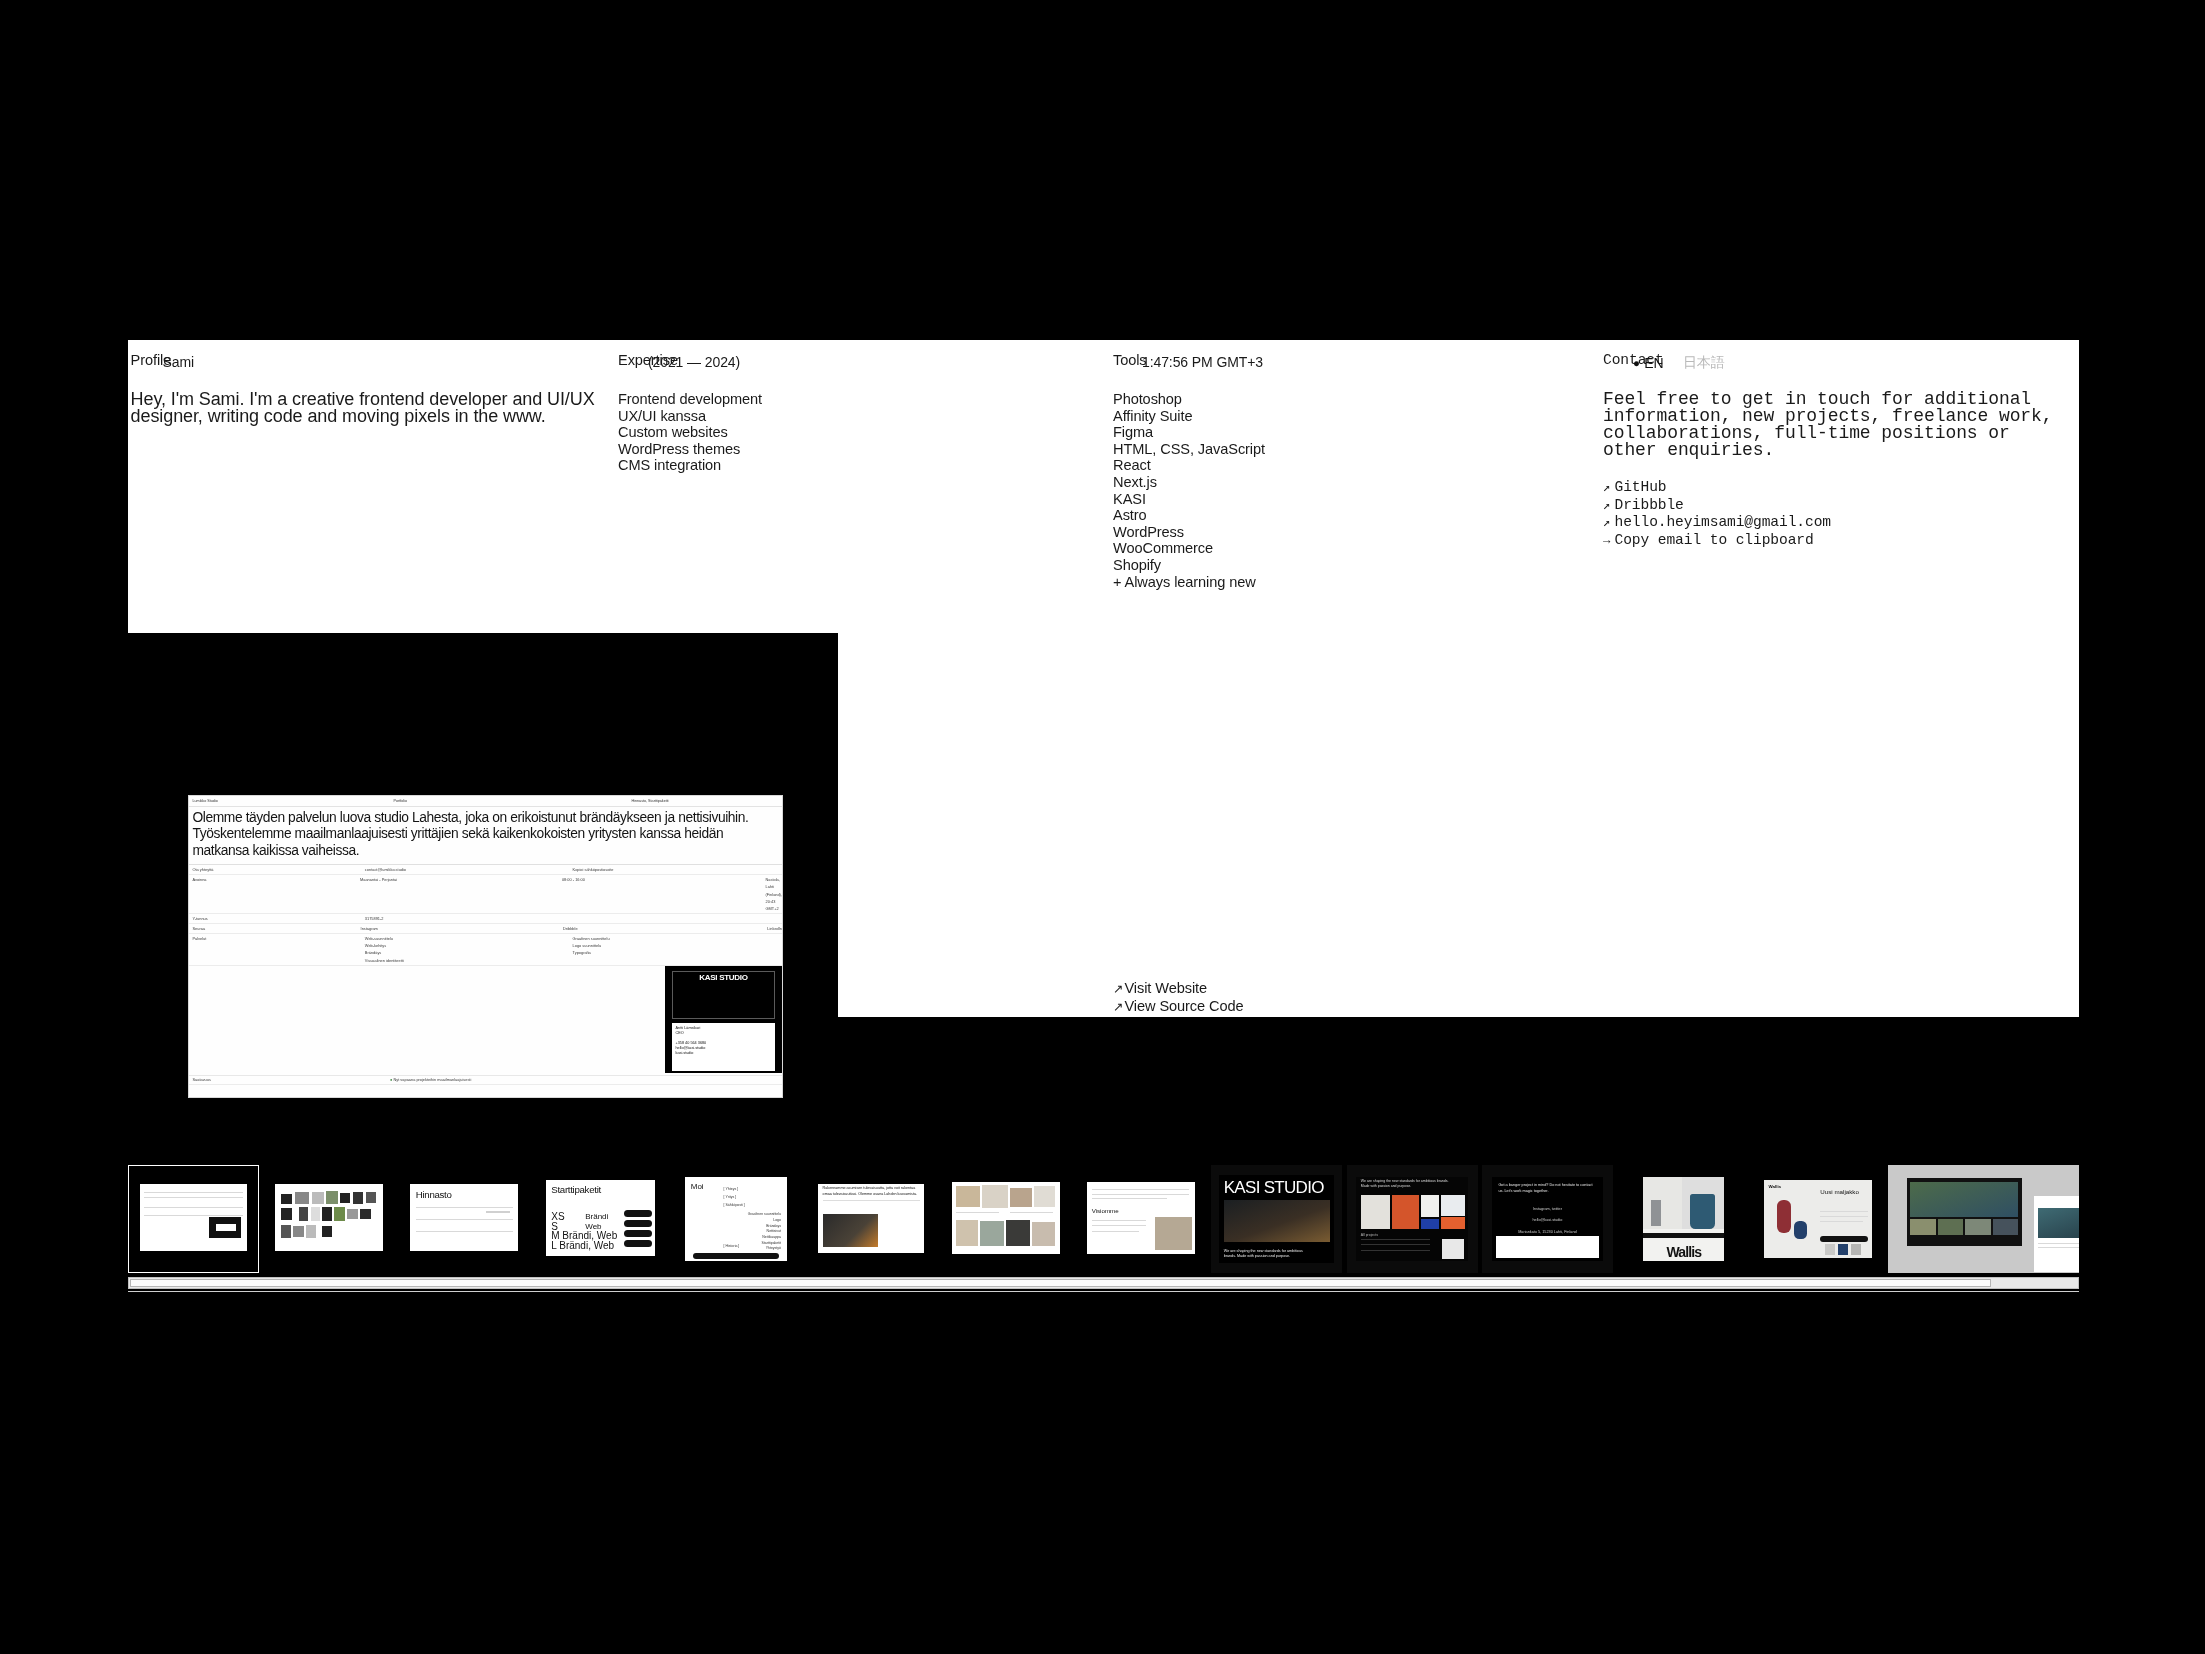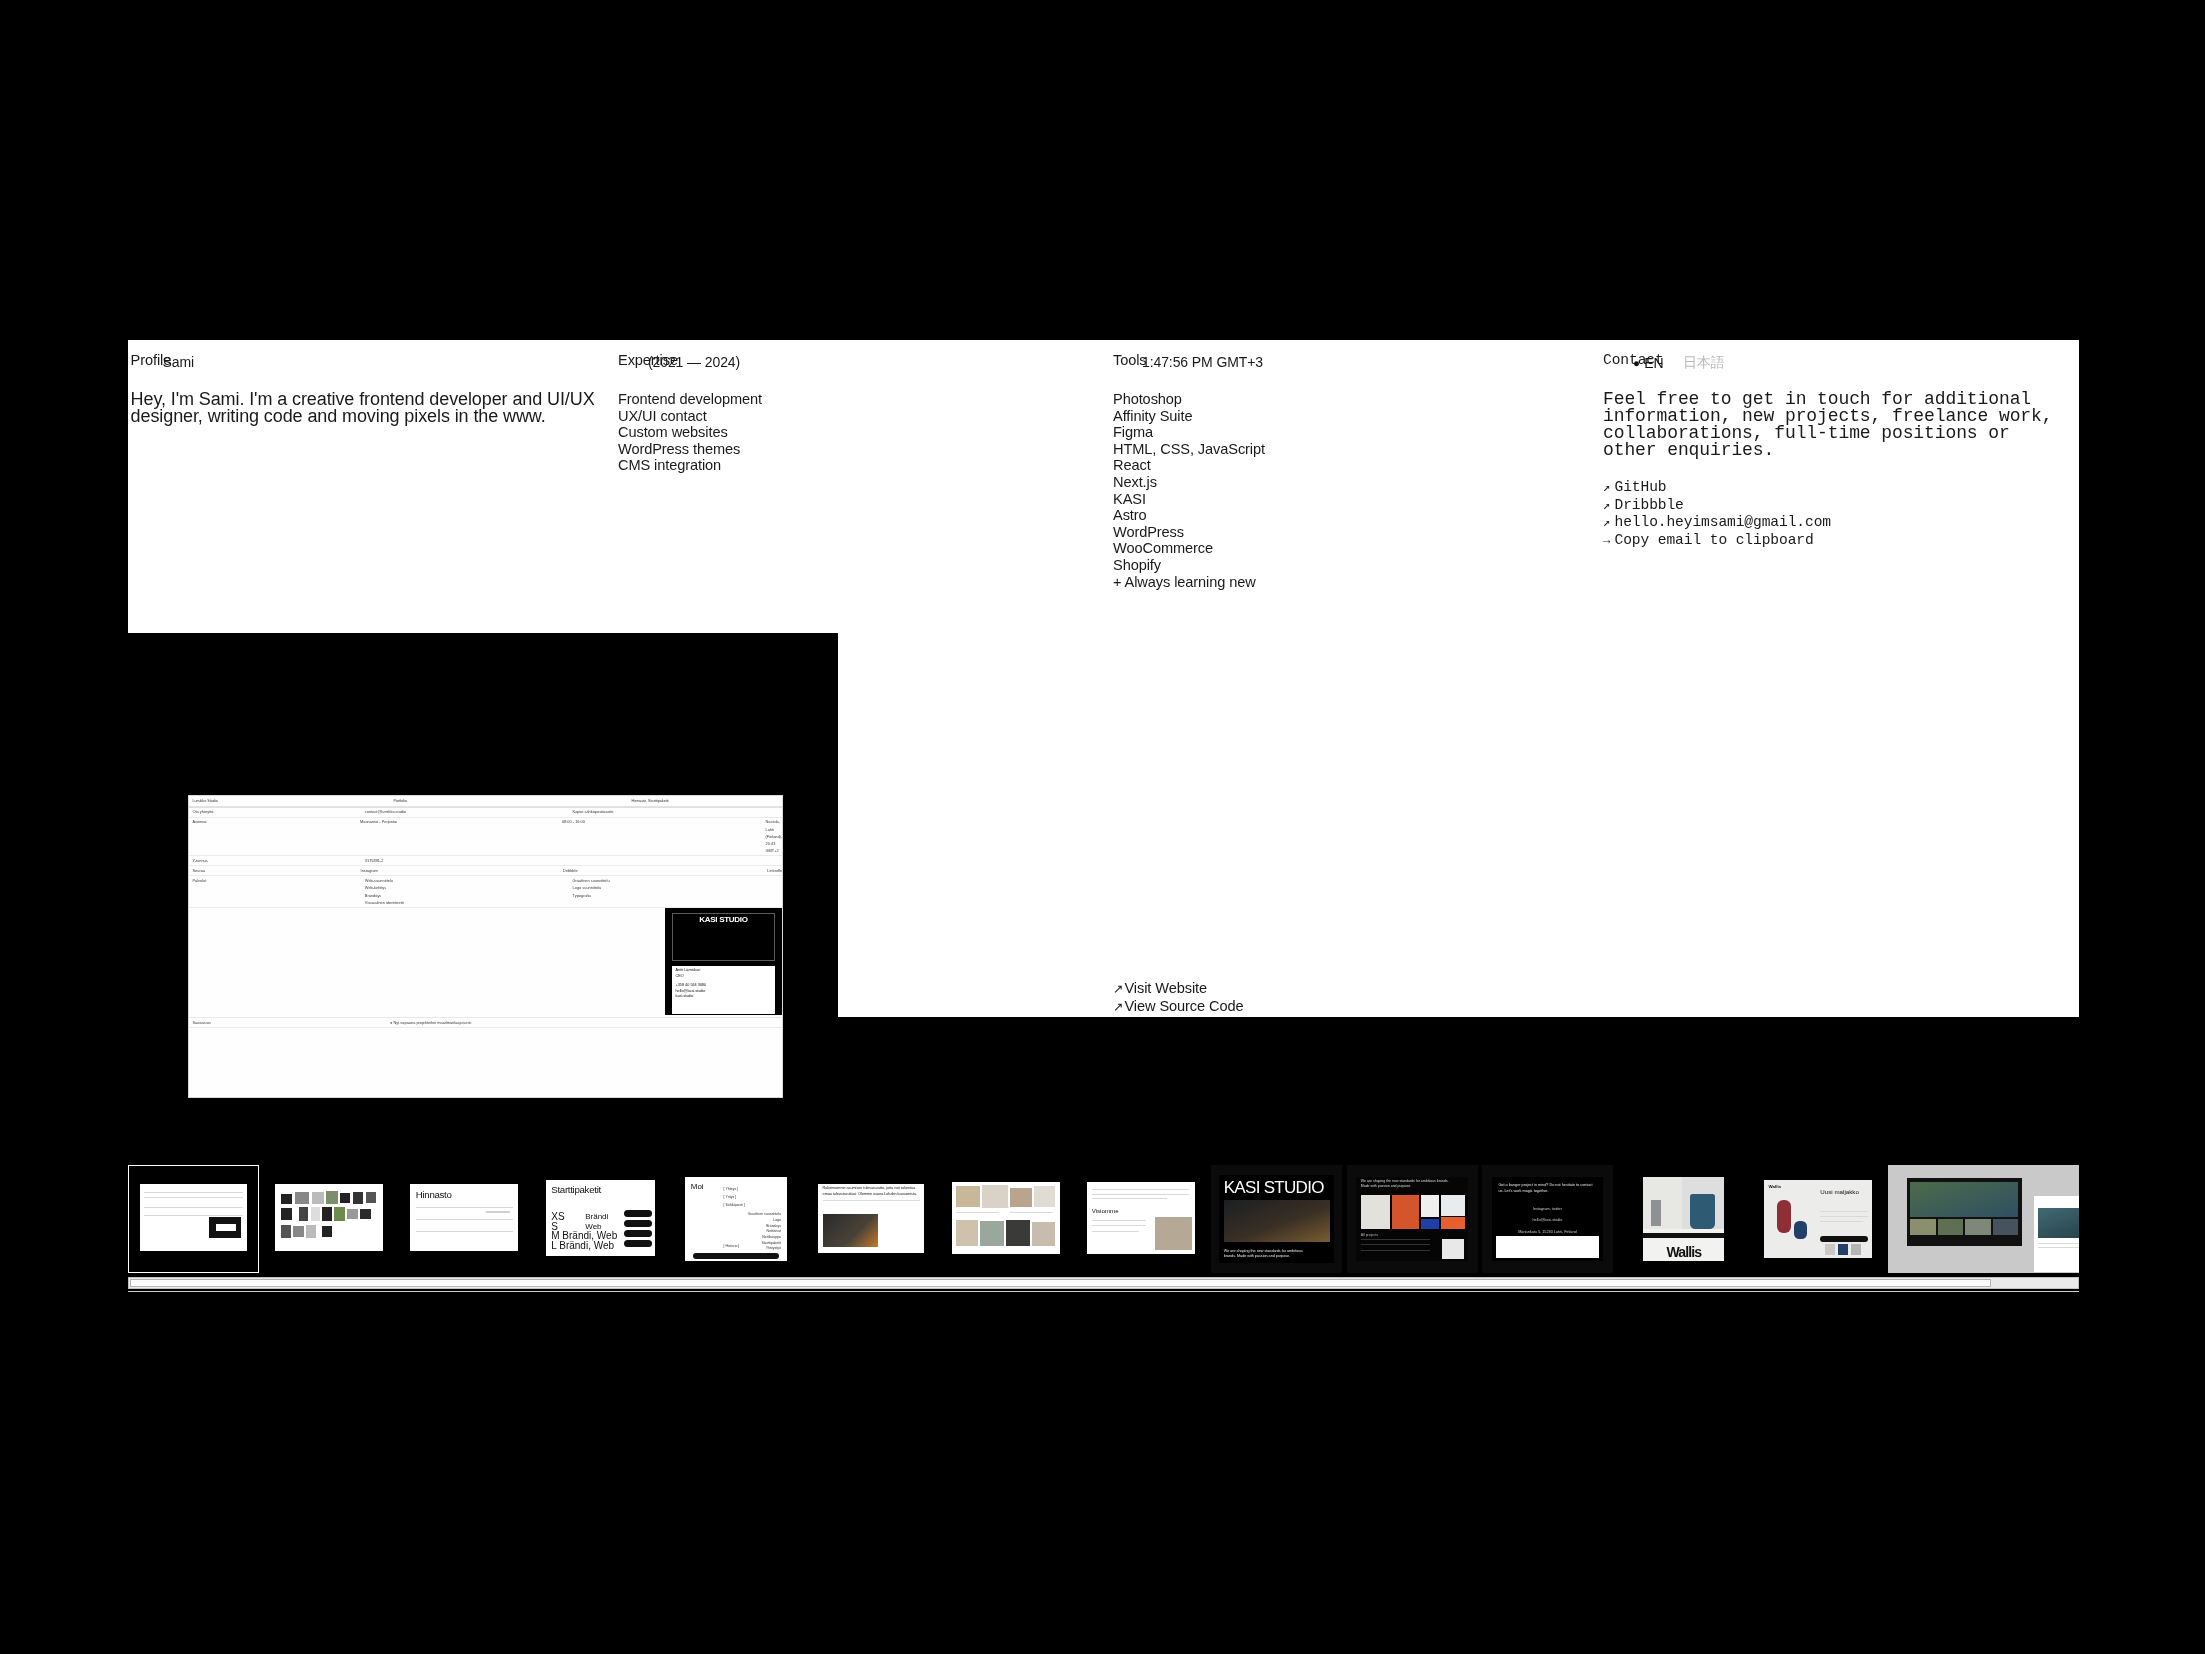--- a/index.html
+++ b/index.html
@@ -178,21 +178,21 @@
         <div class="col-title">Profile</div>
         <div class="col-body">
           <p>Hey, I'm Sami. I'm a creative frontend developer and UI/UX designer, writing code and moving pixels in the www.</p>
         </div>
       </div>
 
       <div class="col col-1">
         <div class="col-title">Expertise</div>
         <div class="list">
           <div class="list-item">Frontend development</div>
-          <div class="list-item">UX/UI contact</div>
+          <div class="list-item">UX/UI kanssa</div>
           <div class="list-item">Custom websites</div>
           <div class="list-item">WordPress themes</div>
           <div class="list-item">CMS integration</div>
         </div>
       </div>
 
       <div class="col col-2">
         <div class="col-title">Tools</div>
         <div class="list">
           <div class="list-item">Photoshop</div>
@@ -243,20 +243,21 @@
 
     <div class="preview">
       <div class="mock">
 
         <div class="mock-nav">
           <span>Lumikko Studio</span>
           <span>Portfolio</span>
           <span>Hinnasto, Starttipaketit</span>
         </div>
 
+        <div class="mock-hero">Olemme täyden palvelun luova studio Lahesta, joka on erikoistunut brändäykseen ja nettisivuihin. Työskentelemme maailmanlaajuisesti yrittäjien sekä kaikenkokoisten yritysten kanssa heidän matkansa kaikissa vaiheissa.</div>
 
         <div class="mock-table">
           <div class="mrow">
             <div>Ota yhteyttä</div>
             <div>contact@lumikko.studio</div>
             <div>Kopioi sähköpostiosoite</div>
             <div></div>
           </div>
           <div class="mrow">
             <div>Avoinna</div>

